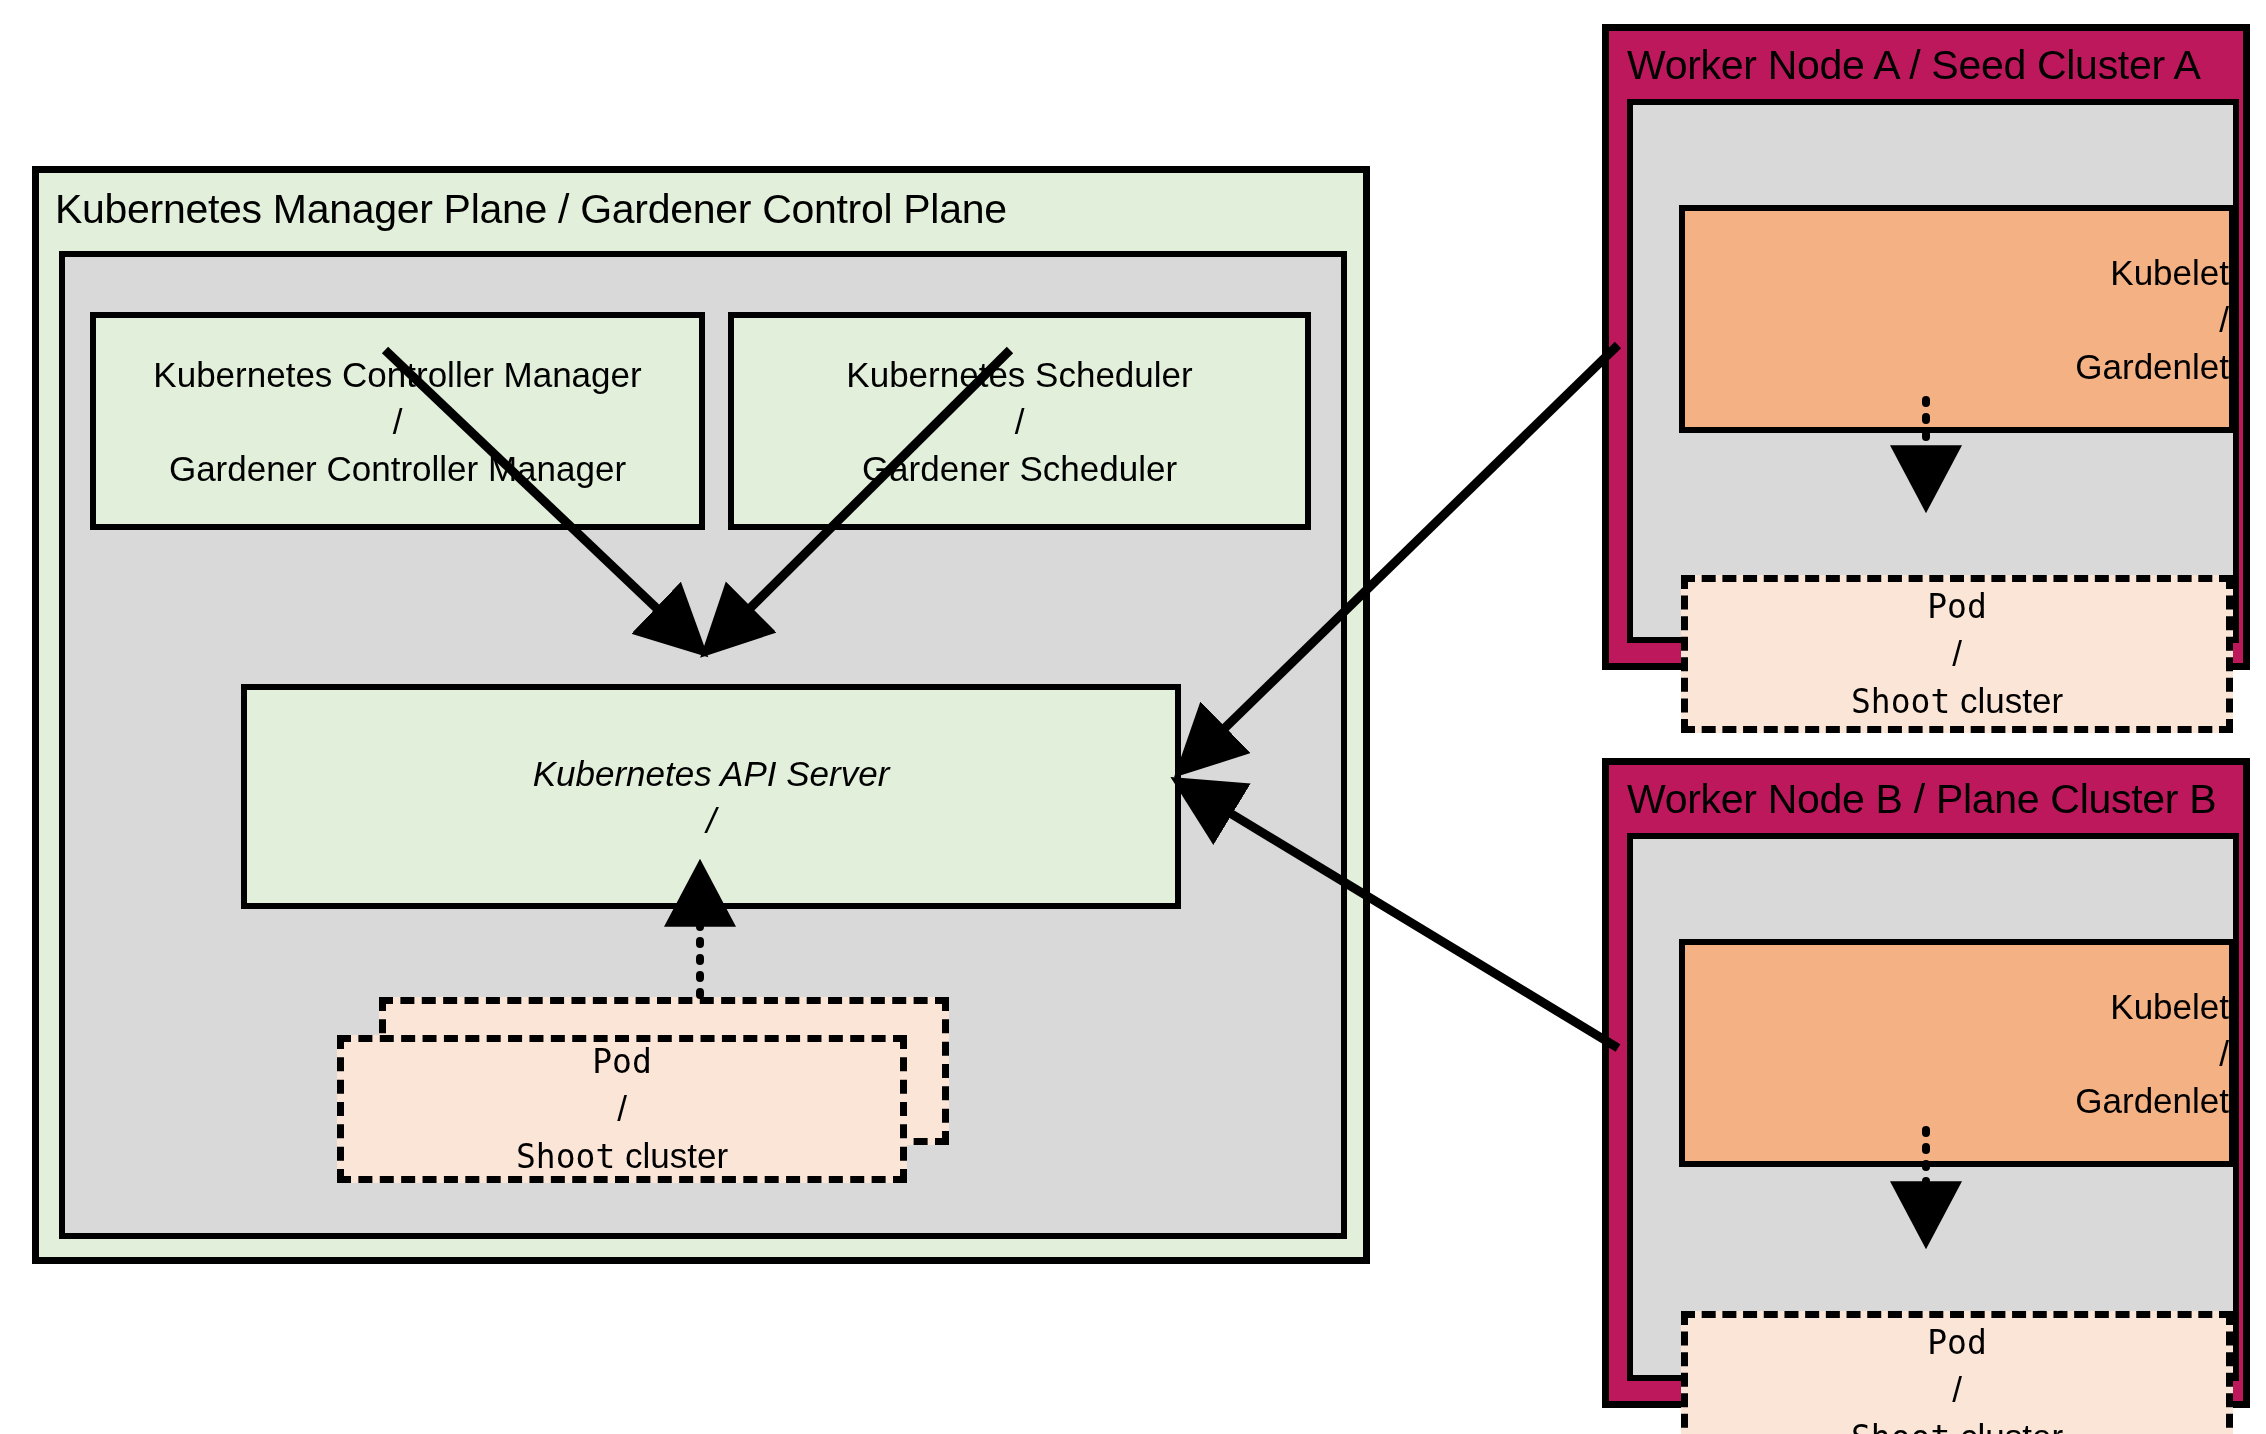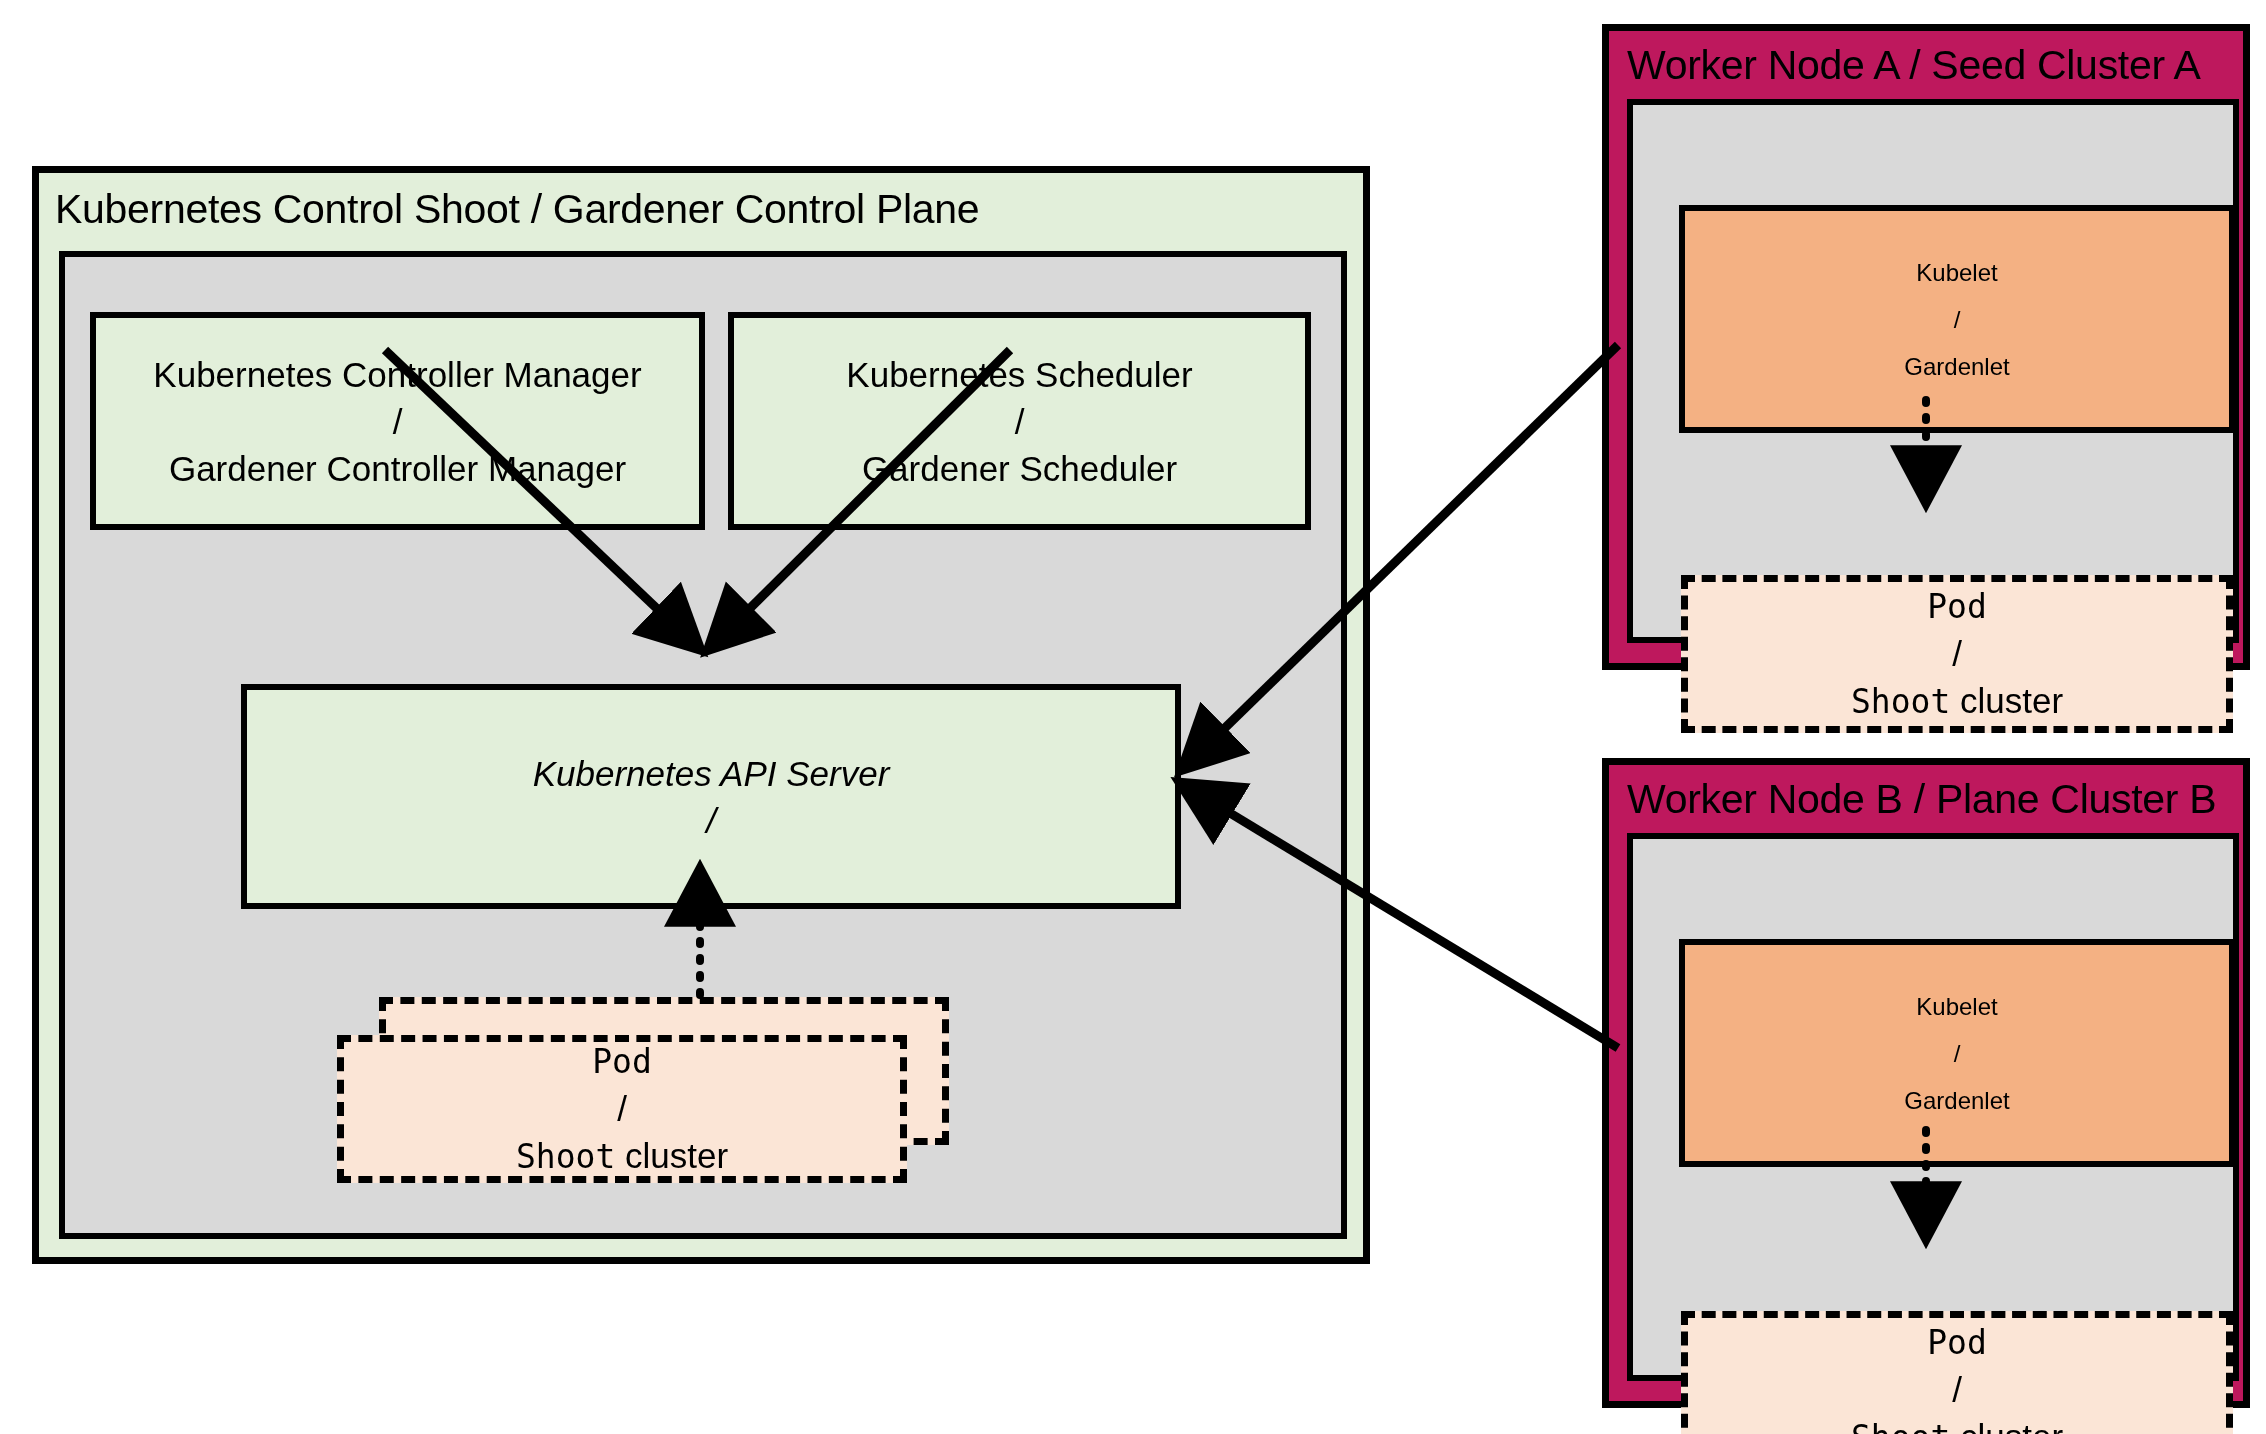--- a/index.html
+++ b/index.html
@@ -37,22 +37,22 @@
 
   #podA2{left:314px;top:740px;width:570px;height:148px;}
   #podA1{left:272px;top:778px;width:570px;height:148px;z-index:3;}
 
   
   .wn{position:absolute;background:#be185d;border:7px solid #000;box-sizing:border-box;}
   .wn-title{position:absolute;left:18px;top:10px;font-size:41px;line-height:48px;
             white-space:nowrap;letter-spacing:-0.3px;}
   .wn-inner{position:absolute;background:#d9d9d9;border:6px solid #000;box-sizing:border-box;}
   .kubelet{position:absolute;background:#f4b183;border:6px solid #000;box-sizing:border-box;
-           display:flex;flex-direction:column;align-items:center;justify-content:center;
-           text-align:center;font-size:24px;line-height:47px;}
+           display:flex;flex-direction:column;align-items:flex-end;justify-content:center;
+           text-align:center;font-size:35px;line-height:47px;}
   .wpod{position:absolute;background:#fbe5d6;border:7px dashed #000;box-sizing:border-box;
         display:flex;flex-direction:column;align-items:center;justify-content:center;
         text-align:center;font-size:35px;line-height:47px;}
 
   #wnA{left:1602px;top:24px;width:648px;height:646px;}
   #wnA .wn-inner{left:18px;top:68px;width:612px;height:544px;}
   #wnA .kubelet{left:46px;top:100px;width:556px;height:228px;}
   #wnA .wpod{left:48px;top:470px;width:552px;height:158px;}
 
   #wnB{left:1602px;top:758px;width:648px;height:650px;}
@@ -62,21 +62,21 @@
 
   svg.overlay{position:absolute;left:0;top:0;width:2266px;height:1434px;
               pointer-events:none;z-index:9;}
 </style>
 </head>
 <body>
 
 <div id="stage">
 
   <div class="box cp-outer">
-    <div class="cp-title">Kubernetes Control Shoot / Gardener Control Plane</div>
+    <div class="cp-title">Kubernetes Manager Plane / Gardener Control Plane</div>
 
     <div class="cp-inner">
 
       <div class="comp" id="kcm">
         <span class="ln">Kubernetes Controller Manager</span>
         <span class="ln">/</span>
         <span class="ln">Gardener Controller Manager</span>
       </div>
 
       <div class="comp" id="ksched">

